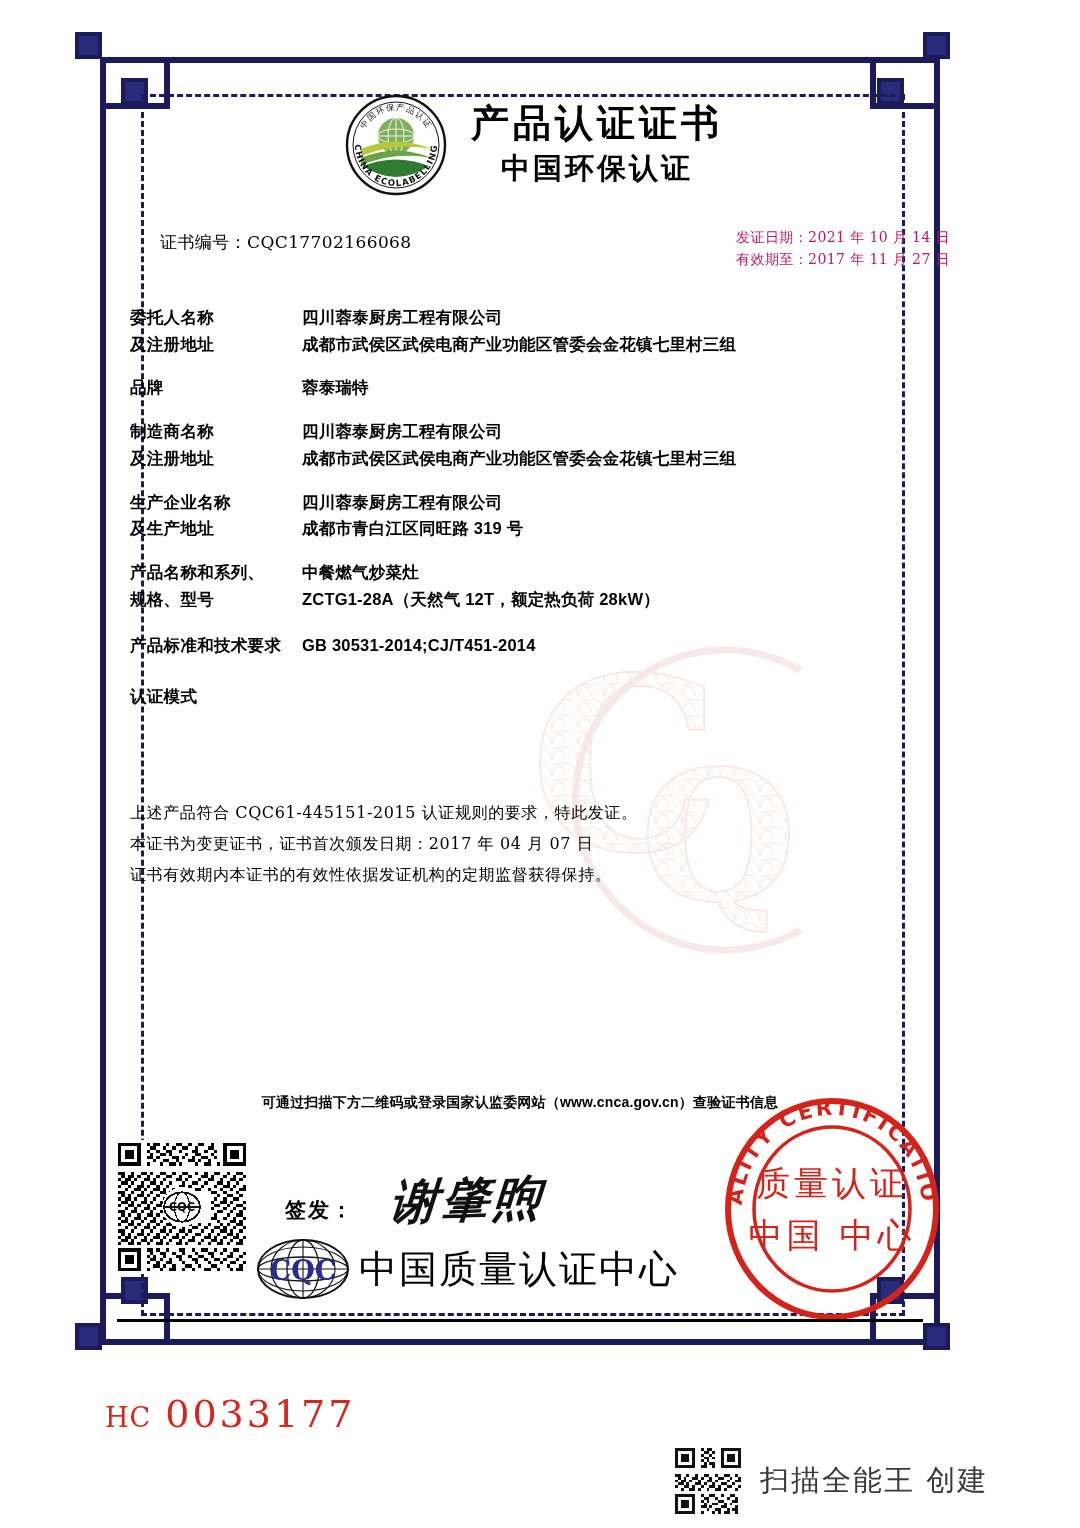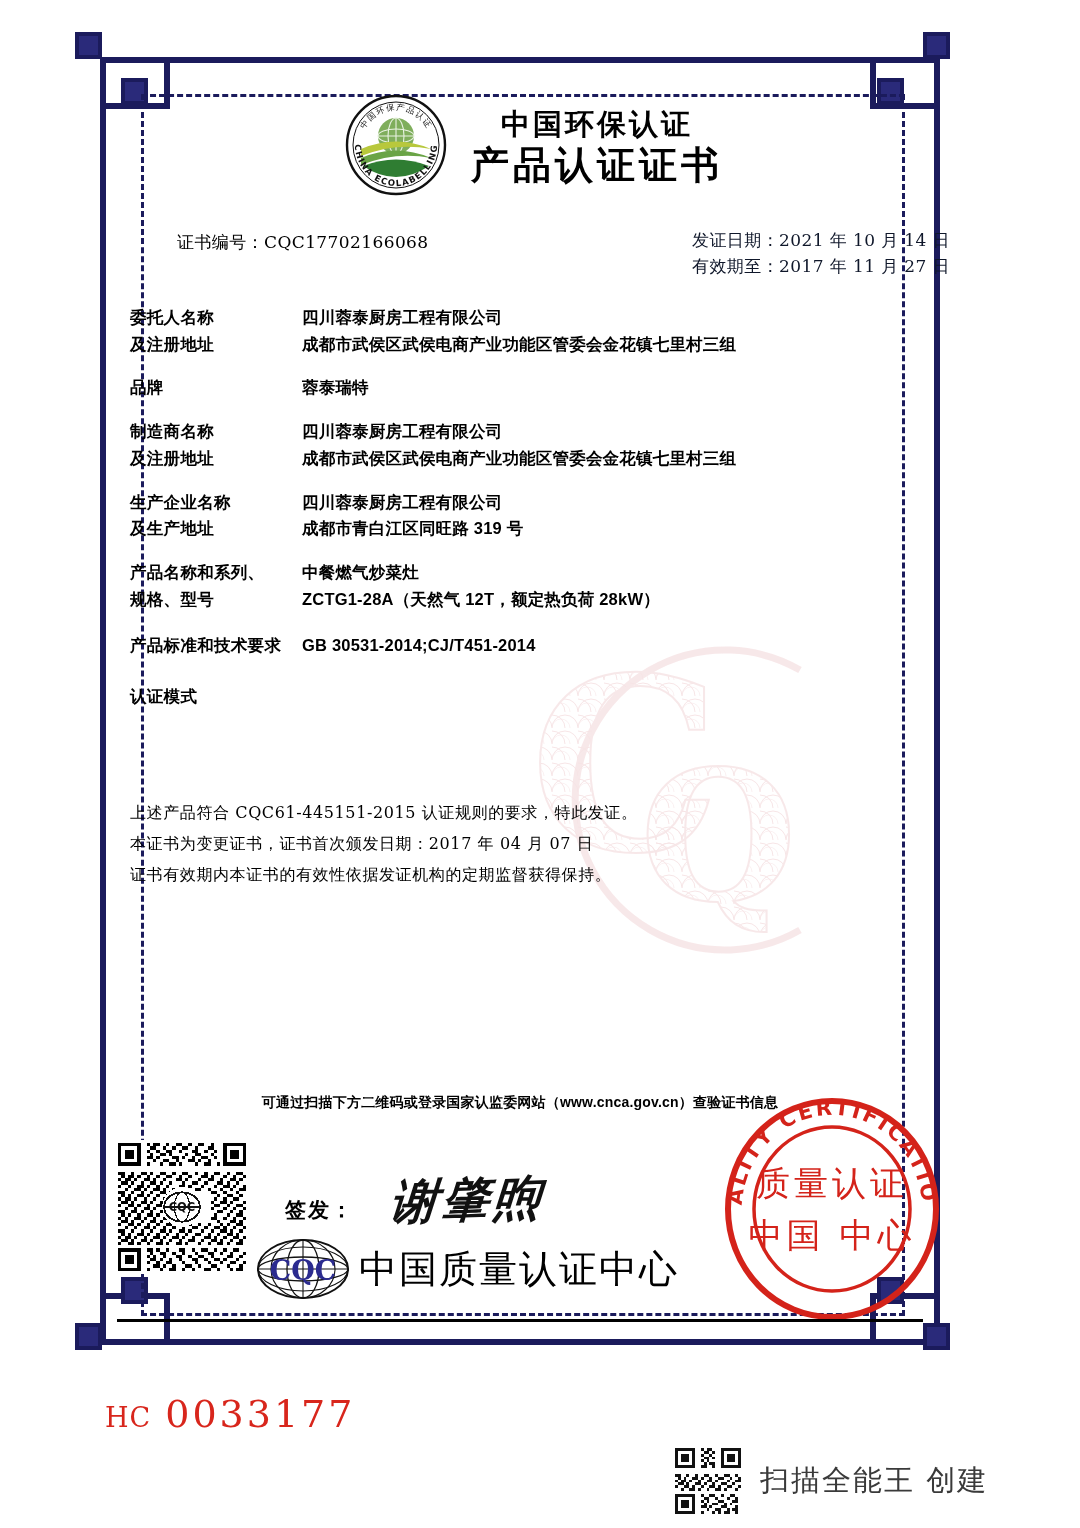--- a/index.html
+++ b/index.html
@@ -70,25 +70,25 @@
   }
   #title-sub{
     font-size:29px;font-weight:bold;letter-spacing:3px;color:#000;
     line-height:1.3;white-space:nowrap;margin-top:4px;
   }
 
   
   #certno-row{position:absolute;left:85px;top:195px;width:790px;height:60px;}
   #cert-no{
     position:absolute;left:0px;top:4px;font-size:17px;color:#000;
-    font-family:"DejaVu Serif",serif;white-space:nowrap;letter-spacing:.4px;margin-left:17px;
+    font-family:"DejaVu Serif",serif;white-space:nowrap;letter-spacing:.4px;
   }
   #dates{position:absolute;right:0px;top:0px;text-align:left;}
   .date-line{
-    font-size:17px;color:#0f172a;font-family:"DejaVu Serif",serif;
+    font-size:14px;color:#be185d;font-family:"DejaVu Serif",serif;
     white-space:nowrap;line-height:1.55;letter-spacing:.4px;
   }
 
   
   #info-table{position:absolute;left:55px;top:272px;width:800px;}
   .info-group{margin-bottom:17px;}
   .info-row{display:flex;align-items:baseline;line-height:1.62;}
   .info-label{
     flex:0 0 172px;font-size:16.5px;font-weight:bold;color:#000;
     letter-spacing:.3px;white-space:nowrap;
@@ -252,22 +252,22 @@
       </defs>
       <text font-size="8.3" font-family="DejaVu Sans, sans-serif" fill="#111" letter-spacing="1.4">
         <textPath href="#eco-top-arc" startOffset="50%" text-anchor="middle">中国环保产品认证</textPath>
       </text>
       <text font-size="8.6" font-family="DejaVu Sans, sans-serif" font-weight="bold" fill="#111" letter-spacing="1.3">
         <textPath href="#eco-bot-arc" startOffset="50%" text-anchor="middle">CHINA ECOLABELLING</textPath>
       </text>
     </svg>
 
     <div id="header-titles">
+      <div id="title-main">产品认证证书</div>
       <div id="title-sub">中国环保认证</div>
-      <div id="title-main">产品认证证书</div>
     </div>
   </div>
 
   <div id="certno-row">
     <div id="cert-no">
       <span>证书编号：</span><span>CQC17702166068</span>
     </div>
     <div id="dates">
       <div class="date-line">
         <span>发证日期：</span><span>2021 年 10 月 14 日</span>

